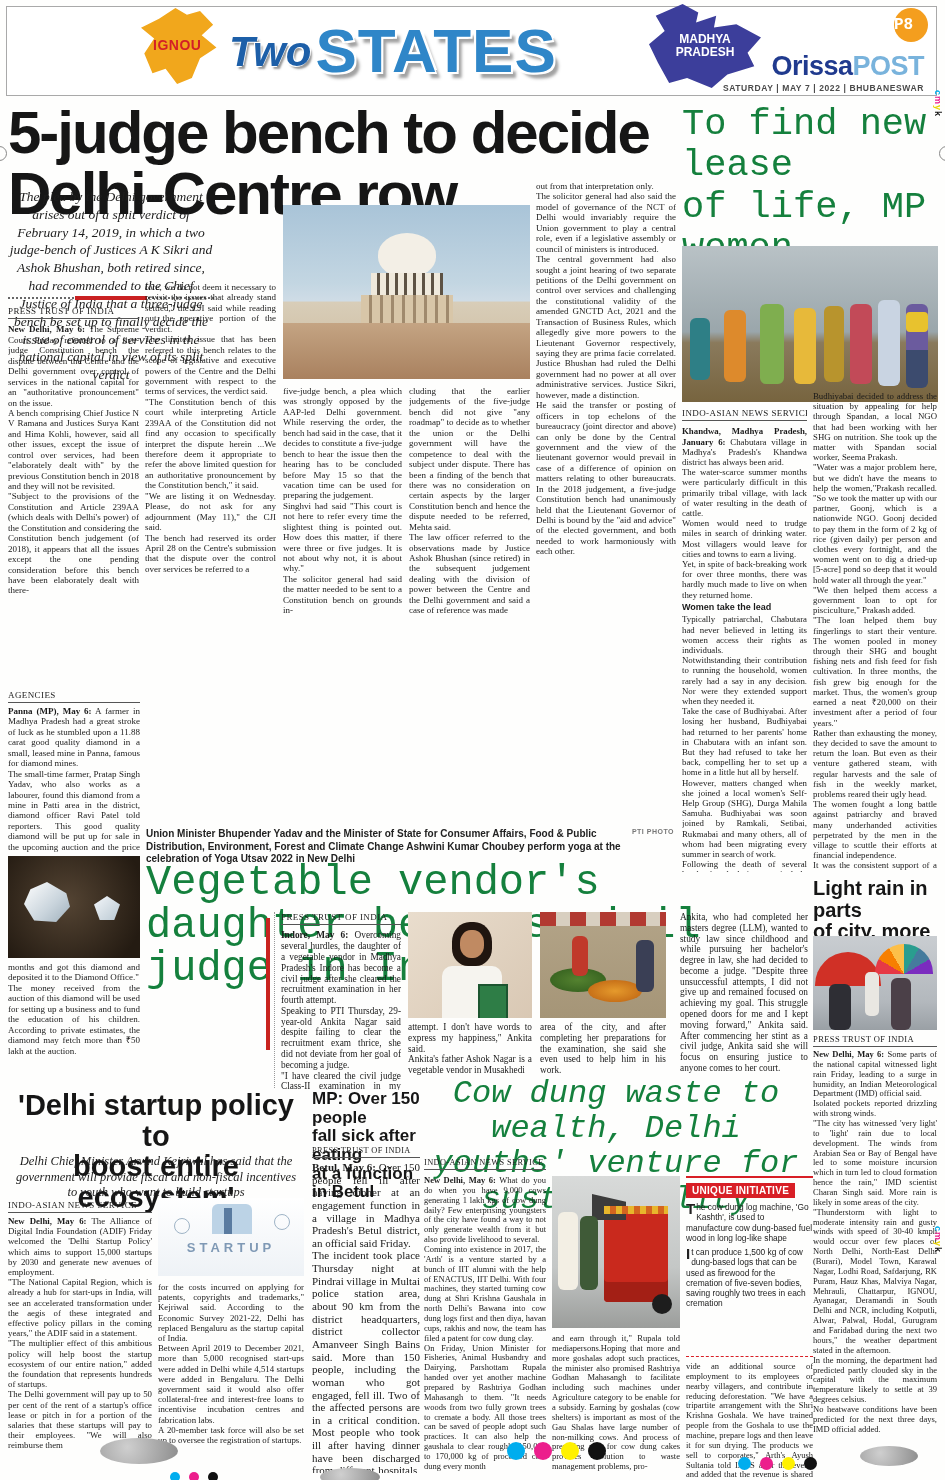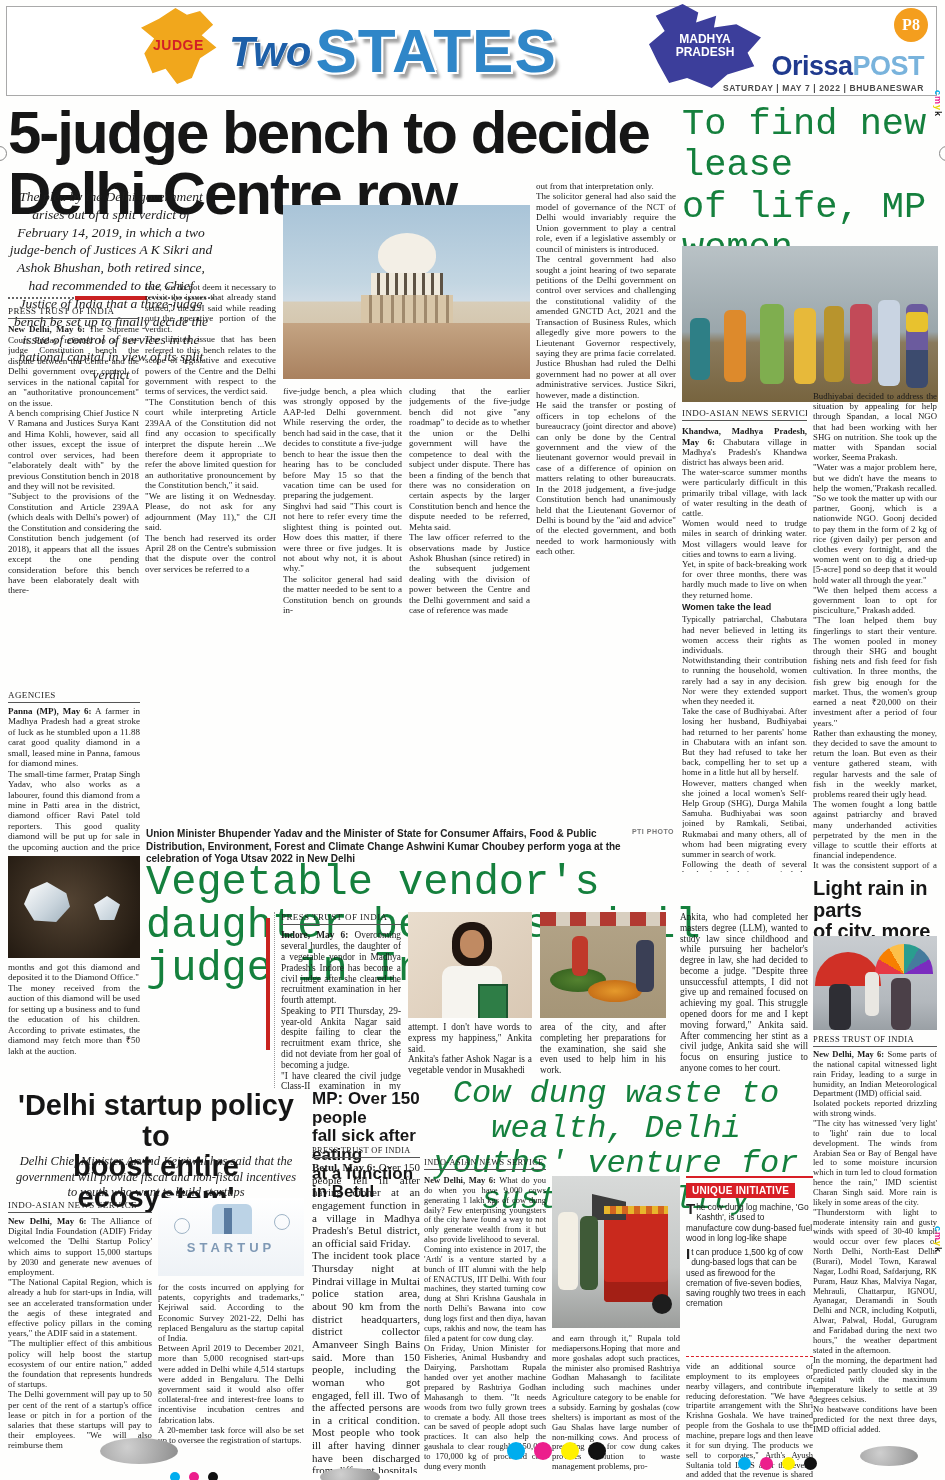--- a/index.html
+++ b/index.html
@@ -15,21 +15,21 @@
   .two-states{left:228px;top:14px;width:400px;white-space:nowrap;}
   .ts-two{font-family:"Liberation Sans",sans-serif;font-style:italic;font-weight:bold;font-size:42px;
     color:#1d5fa8;text-shadow:-1px -1px 0 #fff,1px -1px 0 #fff,-1px 1px 0 #fff,2px 3px 2px rgba(70,70,70,.55);vertical-align:6px;}
   .ts-states{font-family:"Liberation Sans",sans-serif;font-weight:bold;font-size:62px;letter-spacing:1px;
     color:#2f86c8;text-shadow:-2px -2px 0 #fff,2px -2px 0 #fff,-2px 2px 0 #fff,2px 2px 0 #fff,5px 6px 3px rgba(70,70,70,.5);}
   .mp-map{left:648px;top:3px;width:112px;height:84px;background:#3c3e9b;
     clip-path:polygon(30% 0,44% 10%,42% 22%,60% 14%,58% 28%,78% 24%,100% 40%,88% 58%,94% 74%,70% 84%,56% 100%,34% 88%,18% 94%,8% 70%,0 48%,14% 32%,6% 14%);}
   .mp-label{left:660px;top:32px;width:92px;text-align:center;font-family:"Liberation Sans",sans-serif;
     font-weight:bold;color:#fff;font-size:12px;line-height:1.1;}
   .p8{left:893px;top:7px;width:34px;height:34px;border-radius:50%;background:#f49e1e;color:#fff;
-    font-family:Liberation Serif, serif;font-weight:bold;font-size:16px;line-height:34px;text-align:center;}
+    font-family:Liberation Mono, monospace;font-weight:bold;font-size:16px;line-height:34px;text-align:left;}
   .brand{left:0;top:44px;width:927px;text-align:right;padding-right:10px;box-sizing:border-box;
     font-family:"Liberation Sans",sans-serif;font-weight:bold;font-size:27px;letter-spacing:-.5px;white-space:nowrap;}
   .brand .orissa{color:#203a8e;}
   .brand .post{color:#79b3dc;}
   .date-strip{left:0;top:76px;width:927px;text-align:right;padding-right:10px;box-sizing:border-box;
     font-family:"Liberation Sans",sans-serif;font-size:8.5px;color:#4a4a4a;letter-spacing:.6px;font-weight:bold;}
   
   .hl-box{overflow:visible;}
   .hl{display:inline-block;white-space:pre-line;transform-origin:0 0;line-height:1.02;}
   .hl-sans{font-family:"Liberation Sans",sans-serif;font-weight:bold;color:#161616;}
@@ -65,21 +65,21 @@
   
   .pp{position:absolute;}
 </style>
 </head>
 <body>
 
 <div class="page">
 
   <div class="abs masthead">
     <div class="abs delhi-map" style="left:134px;top:1px;"></div>
-    <div class="abs delhi-label" style="left:146px;top:30px;">JUDGE</div>
+    <div class="abs delhi-label" style="left:146px;top:30px;">IGNOU</div>
     <div class="abs two-states" style="left:222px;top:8px;"><span class="ts-two">Two</span> <span class="ts-states">STATES</span></div>
     <div class="abs mp-map" style="left:642px;top:-3px;"></div>
     <div class="abs mp-label" style="left:652px;top:26px;">MADHYA PRADESH</div>
     <div class="abs p8" style="left:887px;top:1px;">P8</div>
     <div class="abs brand"><span class="orissa">Orissa</span><span class="post">POST</span></div>
     <div class="abs date-strip">SATURDAY | MAY 7 | 2022 | BHUBANESWAR</div>
   </div>
 
   <div class="abs hl-box" style="left:8px;top:102px;width:672px;height:78px;">
     <span class="hl hl-sans fit-x" style="font-size: 60px; letter-spacing: -2px; transform: scaleX(1);">5-judge bench to decide Delhi-Centre row</span>
@@ -129,21 +129,21 @@
     <div class="pp" style="left:78px;top:58px;width:24px;height:80px;background:#7fae4f;border-radius:6px;"></div>
     <div class="pp" style="left:112px;top:62px;width:22px;height:76px;background:#e7b93a;border-radius:6px;"></div>
     <div class="pp" style="left:142px;top:60px;width:20px;height:76px;background:#b8942d;border-radius:6px;"></div>
     <div class="pp" style="left:168px;top:58px;width:22px;height:80px;background:#c24a58;border-radius:6px;"></div>
     <div class="pp" style="left:196px;top:54px;width:22px;height:86px;background:#c9d4e2;border-radius:6px;"></div>
     <div class="pp" style="left:224px;top:58px;width:22px;height:84px;background:linear-gradient(#6b5b9e 55%,#3c4b6e 55%);border-radius:6px;"></div>
     <div class="pp" style="left:224px;top:66px;width:22px;height:20px;background:#e8c22e;border-radius:4px;"></div>
   </div>
   <div class="abs col" style="left:682px;top:408px;width:125px;height:464px;font-size:8.8px;line-height:1.16;">
     <div class="byline">INDO-ASIAN NEWS SERVICE</div>
-    <div class="para"><b class="dl">Khandwa, Madhya Pradesh, May 6:</b> <span>Chabutara village in Madhya's Pradesh's Khandwa district has always been arid.
+    <div class="para"><b class="dl">Khandwa, Madhya Pradesh, January 6:</b> <span>Chabutara village in Madhya's Pradesh's Khandwa district has always been arid.
 The water-scarce summer months were particularly difficult in this primarily tribal village, with lack of water resulting in the death of cattle.
 Women would need to trudge miles in search of drinking water. Most villagers would leave for cities and towns to earn a living.
 Yet, in spite of back-breaking work for over three months, there was hardly much made to live on when they returned home.</span></div>
     <div class="subhead">Women take the lead</div>
     <div class="para">Typically patriarchal, Chabutara had never believed in letting its women access their rights as individuals.
 Notwithstanding their contribution to running the household, women rarely had a say in any decision. Nor were they extended support when they needed it.
 Take the case of Budhiyabai. After losing her husband, Budhiyabai had returned to her parents' home in Chabutara with an infant son. But they had refused to take her back, compelling her to set up a home in a little hut all by herself.
 However, matters changed when she joined a local women's Self-Help Group (SHG), Durga Mahila Samuha. Budhiyabai was soon joined by Ramkali, Setibai, Rukmabai and many others, all of whom had been migrating every summer in search of work.
 Following the death of several heads of cattle during a particularly difficult summer,</div>
   </div>

